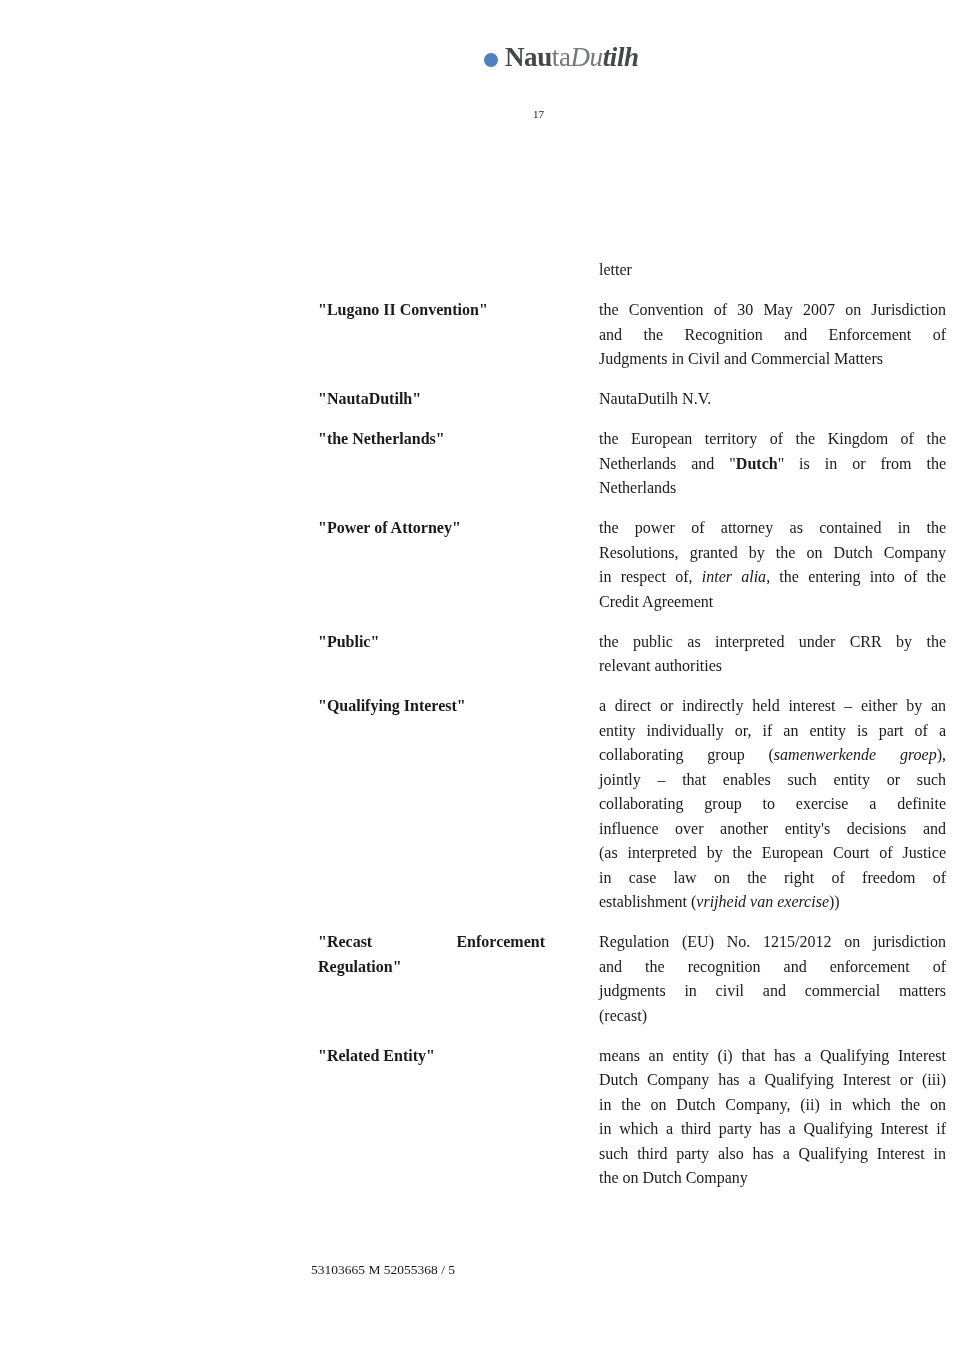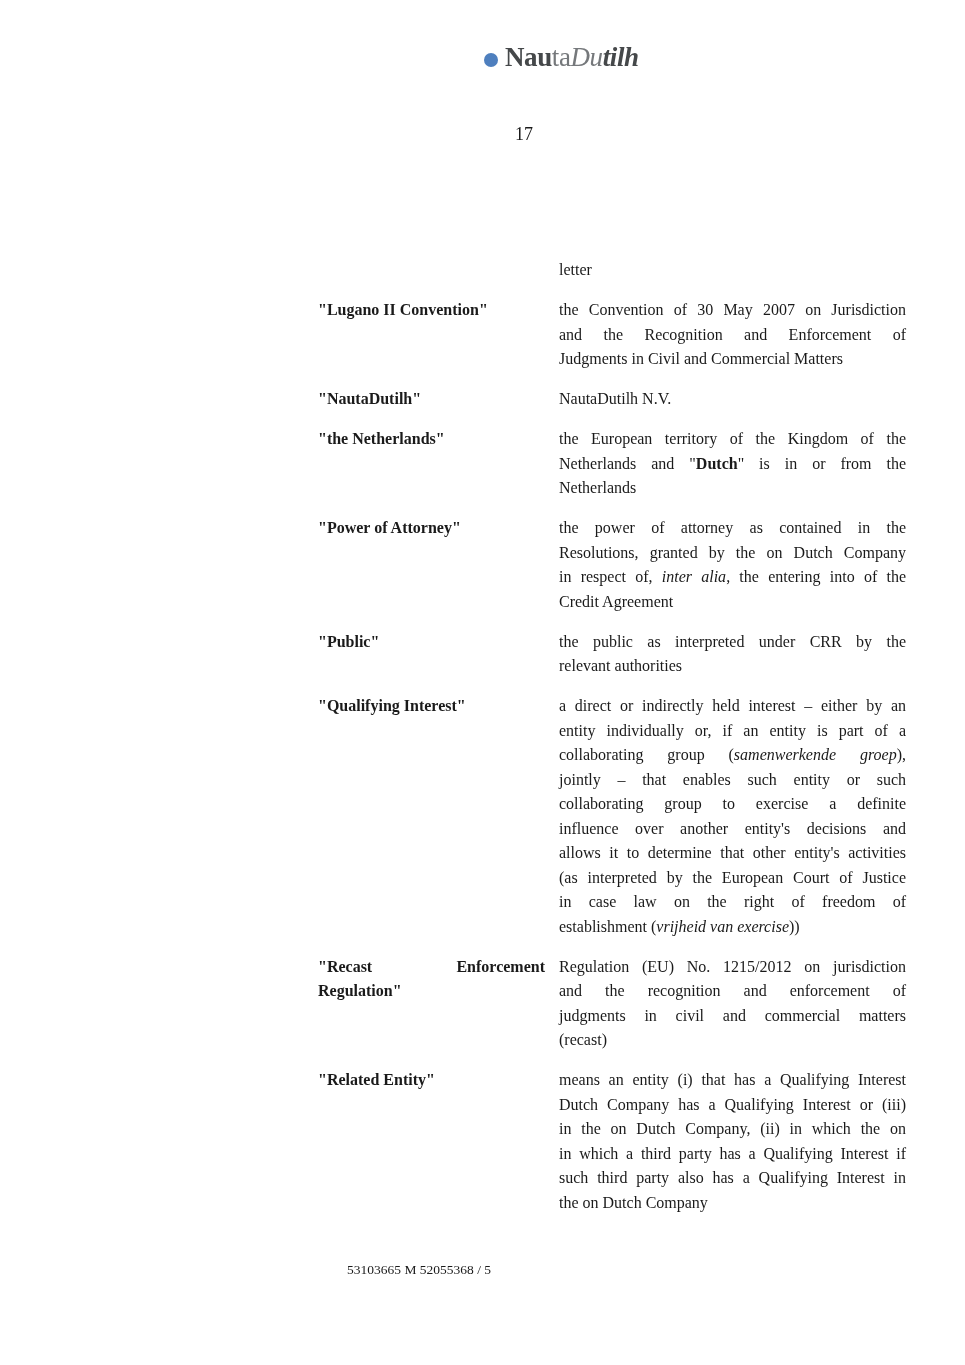--- a/index.html
+++ b/index.html
@@ -23,36 +23,36 @@
     font-size:27px;line-height:27px;letter-spacing:-0.4px;
     white-space:nowrap;
   }
   .seg-b {font-weight:bold;color:#45484a;}
   .seg-r {color:#75787b;margin-top:45px;}
   .seg-i {font-style:italic;color:#75787b;}
   .seg-bi{font-weight:bold;font-style:italic;color:#45484a;}
 
   .pagenum{
     position:absolute;left:504px;top:104px;width:40px;
-    text-align:center;font-size:18px;line-height:20px;margin-top:20px;
+    text-align:right;font-size:11px;line-height:20px;
   }
 
   
   .defs{position:absolute;left:318px;top:258px;width:589px;}
   .row{display:flex;margin-bottom:15.5px;}
   .term{width:227px;margin-right:14px;flex:none;}
-  .def{width:347px;flex:none;}
+  .def{width:347px;flex:none;margin-left:40px;}
   .line{font-size:16px;line-height:24.5px;}
   .line.j{text-align:justify;text-align-last:justify;}
   .b{font-weight:bold;}
   .i{font-style:italic;}
 
   .docref{
     position:absolute;left:311px;top:1262px;
-    font-size:13.5px;line-height:16px;white-space:nowrap;margin-left:36px;
+    font-size:13.5px;line-height:16px;white-space:nowrap;
   }
 </style>
 </head>
 <body>
 
 <div class="page">
 
   <header>
     <span class="brand-dot" style="background: rgb(78, 127, 190);"></span>
     <div class="brand">
@@ -121,21 +121,20 @@
         <div class="term">
           <div class="line"><span class="b">"Qualifying Interest"</span></div>
         </div>
         <div class="def">
           <div class="line j"><span>a direct or indirectly held interest – either by an</span></div>
           <div class="line j"><span>entity individually or, if an entity is part of a</span></div>
           <div class="line j"><span>collaborating group (</span><span class="i">samenwerkende groep</span><span>),</span></div>
           <div class="line j"><span>jointly – that enables such entity or such</span></div>
           <div class="line j"><span>collaborating group to exercise a definite</span></div>
           <div class="line j"><span>influence over another entity's decisions and</span></div>
-          <div class="line j"><span>allows it to determine that other entity's activities</span></div>
           <div class="line j"><span>(as interpreted by the European Court of Justice</span></div>
           <div class="line j"><span>in case law on the right of freedom of</span></div>
           <div class="line"><span>establishment (</span><span class="i">vrijheid van exercise</span><span>))</span></div>
         </div>
       </div>
       <div class="row">
         <div class="term">
           <div class="line j"><span class="b">"Recast Enforcement</span></div>
           <div class="line"><span class="b">Regulation"</span></div>
         </div>

